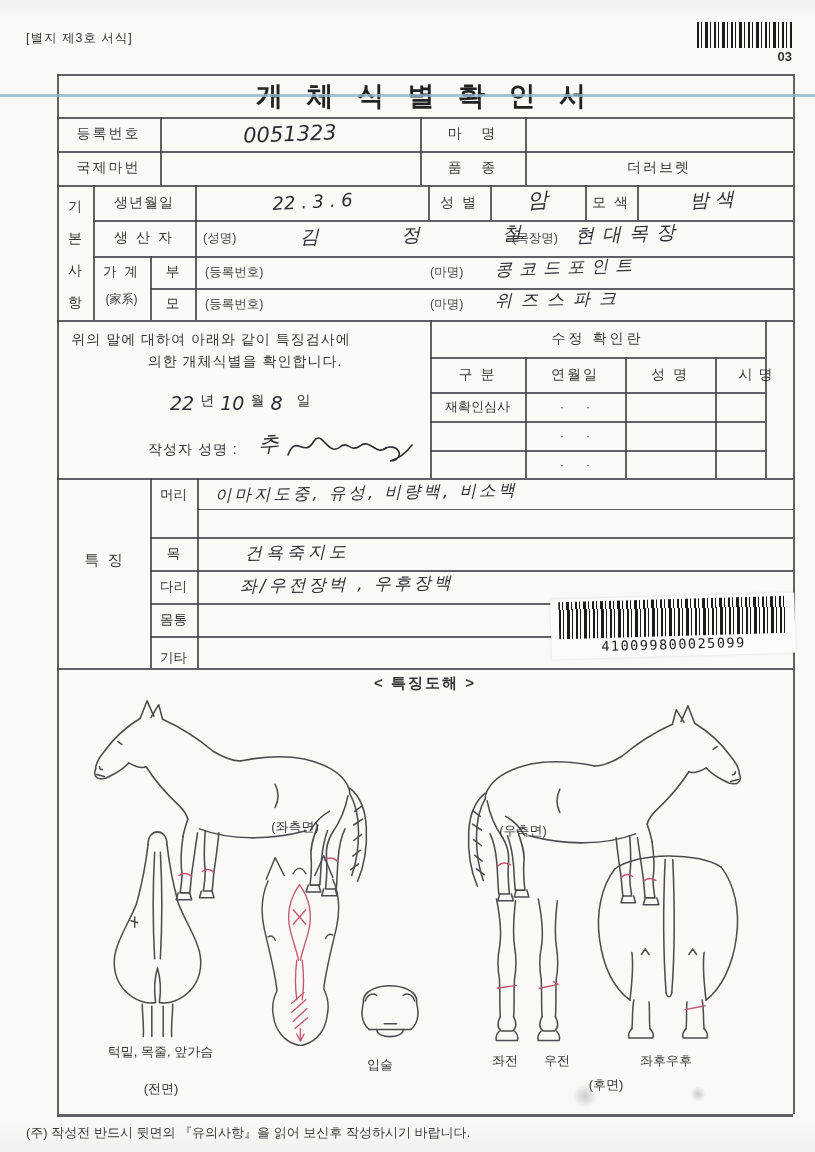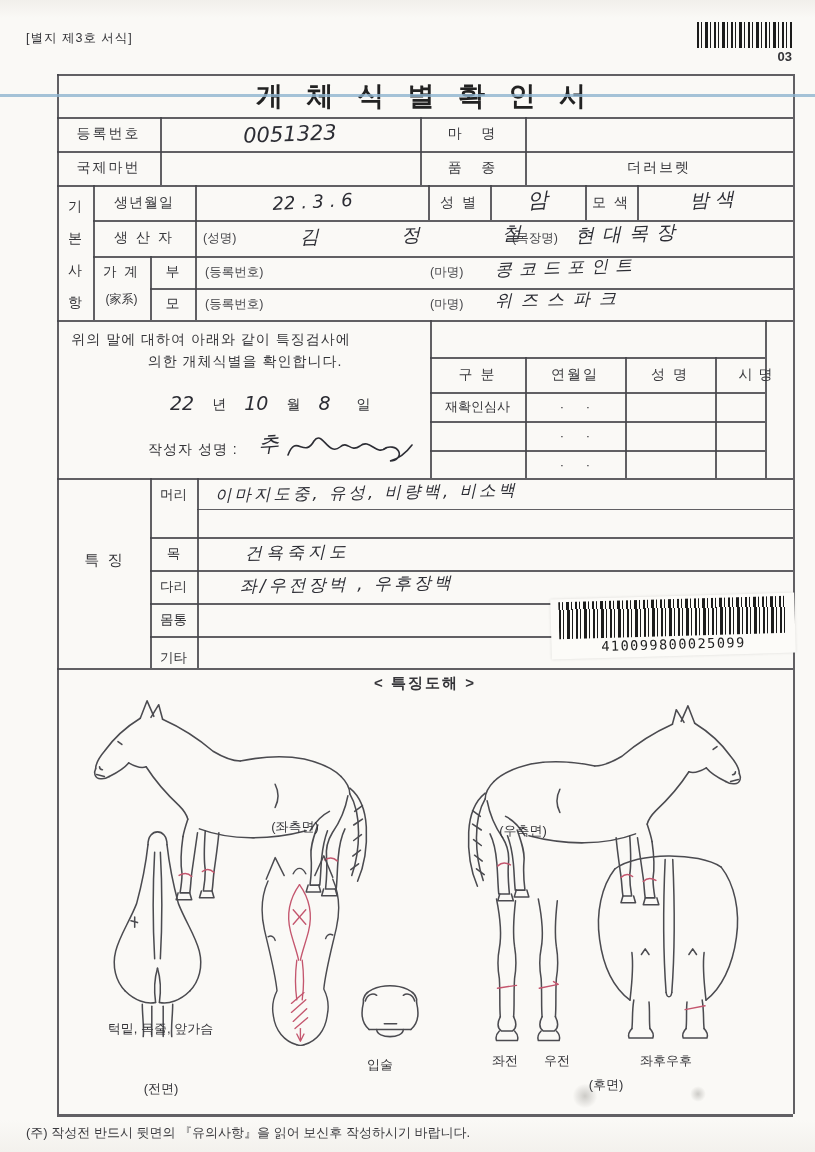--- a/index.html
+++ b/index.html
@@ -70,35 +70,36 @@
   <div class="txt cap" style="left:205px;top:264px;">(등록번호)</div>
   <div class="txt cap" style="left:430px;top:264px;">(마명)</div>
   <div class="txt hw" style="left:495px;top:256px;font-size:17px;letter-spacing:7px;transform:rotate(-2deg);">콩코드포인트</div>
   <div class="txt ctr lbl" style="left:150px;top:288px;width:47px;height:32px;">모</div>
   <div class="txt cap" style="left:205px;top:296px;">(등록번호)</div>
   <div class="txt cap" style="left:430px;top:296px;">(마명)</div>
   <div class="txt hw" style="left:495px;top:288px;font-size:17px;letter-spacing:9px;transform:rotate(-1deg);">위즈스파크</div>
 
   <div class="txt ctr" style="left:60px;top:330px;width:302px;height:20px;font-size:14px;letter-spacing:1px;">위의 말에 대하여 아래와 같이 특징검사에</div>
   <div class="txt ctr" style="left:60px;top:352px;width:370px;height:20px;font-size:14px;letter-spacing:1px;">의한 개체식별을 확인합니다.</div>
-  <div class="txt" style="left:170px;top:392px;display:flex;align-items:flex-end;gap:18px;">
+  <div class="txt" style="left:170px;top:392px;display:flex;align-items:flex-start;gap:6px;">
     <span class="hw" style="font-size:19px;">22</span>
     <span style="font-size:14px;">년</span>
     <span class="hw" style="font-size:19px;">10</span>
     <span style="font-size:14px;">월</span>
     <span class="hw" style="font-size:19px;">8</span>
     <span style="font-size:14px;margin-left:8px;">일</span>
   </div>
   <div class="txt" style="left:148px;top:441px;font-size:14px;letter-spacing:1px;">작성자 성명 :</div>
   <div class="txt hw" style="left:258px;top:430px;font-size:21px;transform:rotate(-4deg);">추</div>
   <svg class="abs sig" style="left:282px;top:423px;z-index:3;" width="130" height="46" viewBox="0 0 130 46">
     <path d="M6 32 C 14 10, 22 36, 32 18 C 40 6, 46 34, 58 24 C 66 17, 68 30, 78 23 C 88 15, 94 33, 104 25"></path>
     <path d="M102 26 a 9 7 0 1 1 6 12 c 8 -2, 16 -8, 22 -16"></path>
   </svg>
 
+  <div class="txt ctr" style="left:430px;top:320px;width:335px;height:37px;font-size:14px;letter-spacing:3px;">수정 확인란</div>
   <div class="txt ctr lbl" style="left:430px;top:357px;width:95px;height:35px;">구 분</div>
   <div class="txt ctr lbl" style="left:525px;top:357px;width:100px;height:35px;">연월일</div>
   <div class="txt ctr lbl" style="left:625px;top:357px;width:90px;height:35px;">성 명</div>
   <div class="txt ctr lbl" style="left:715px;top:357px;width:50px;height:35px;letter-spacing:1px;padding-left:16px;">시 명</div>
   <div class="txt ctr" style="left:430px;top:392px;width:95px;height:29px;font-size:13px;">재확인심사</div>
   <div class="txt ctr" style="left:525px;top:392px;width:100px;height:29px;font-size:13px;white-space:pre;">·      ·</div>
   <div class="txt ctr" style="left:525px;top:421px;width:100px;height:29px;font-size:13px;white-space:pre;">·      ·</div>
   <div class="txt ctr" style="left:525px;top:450px;width:100px;height:28px;font-size:13px;white-space:pre;">·      ·</div>
 
   <div class="txt ctr" style="left:57px;top:545px;width:93px;height:30px;font-size:15px;white-space:pre;">특  징</div>
@@ -243,21 +244,21 @@
       <path d="M42 228 C 39 231, 38 235, 39 238 L 64 238 C 65 235, 64 231, 61 228"></path>
       <path d="M100 200 C 99 210, 100 220, 99 228"></path>
         <path d="M116 198 C 118 210, 117 220, 118 228"></path>
       <path d="M99 228 C 96 231, 95 235, 96 238 L 121 238 C 122 235, 121 231, 118 228"></path>
       <path class="red" d="M98 208 L 119 204"></path>
     </g>
   </svg>
 
   <div class="txt ctr" style="left:250px;top:818px;width:90px;font-size:13px;">(좌측면)</div>
   <div class="txt ctr" style="left:478px;top:822px;width:90px;font-size:13px;">(우측면)</div>
-  <div class="txt ctr" style="left:78px;top:1020px;width:165px;font-size:13px;">턱밑, 목줄, 앞가슴</div>
+  <div class="txt ctr" style="left:78px;top:1043px;width:165px;font-size:13px;">턱밑, 목줄, 앞가슴</div>
   <div class="txt ctr" style="left:121px;top:1080px;width:80px;font-size:13px;">(전면)</div>
   <div class="txt ctr" style="left:350px;top:1056px;width:60px;font-size:13px;">입술</div>
   <div class="txt ctr" style="left:486px;top:1052px;width:38px;font-size:13px;">좌전</div>
   <div class="txt ctr" style="left:538px;top:1052px;width:38px;font-size:13px;">우전</div>
   <div class="txt ctr" style="left:614px;top:1052px;width:38px;font-size:13px;margin-left:20px;">좌후</div>
   <div class="txt ctr" style="left:660px;top:1052px;width:38px;font-size:13px;">우후</div>
   <div class="txt ctr" style="left:566px;top:1076px;width:80px;font-size:13px;">(후면)</div>
 
   <div class="smudge" style="left:572px;top:1084px;width:26px;height:24px;"></div>
   <div class="smudge" style="left:690px;top:1086px;width:16px;height:16px;"></div>

